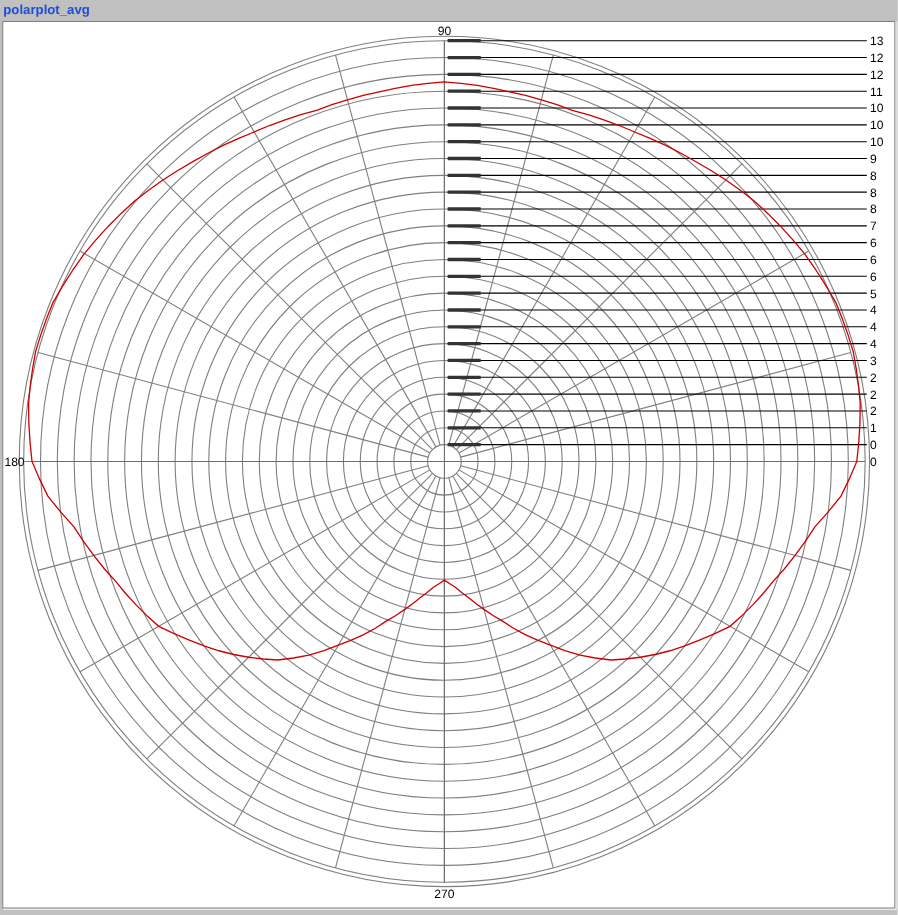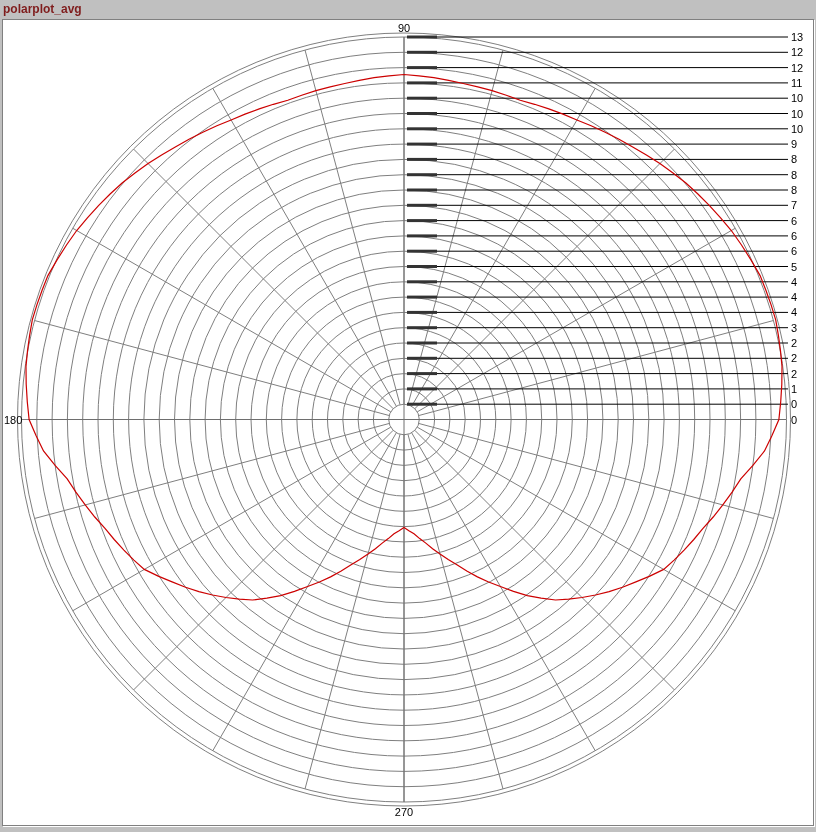--- a/index.html
+++ b/index.html
@@ -3,21 +3,21 @@
 <meta charset="utf-8">
 <style>
   html,body{margin:0;padding:0;}
   body{
     width:816px;height:832px;position:relative;overflow:hidden;
     background:#c0c0c0;
     font-family:"Liberation Sans",sans-serif;
   }
   .titlebar{
     position:absolute;left:0;top:0;width:816px;height:19px;
-    background:#c0c0c0;color:#7f1d1d;
+    background:#c0c0c0;color:#1d4ed8;
     font-size:12px;font-weight:bold;
     padding:2px 0 0 3px;box-sizing:border-box;
     -webkit-user-select:none;user-select:none;
   }
   .plot-panel{
     position:absolute;left:2px;top:19px;width:810px;height:805px;
     background:#ffffff;
     border:1px solid #808080;
     box-shadow:1px 1px 0 #ffffff;
   }

